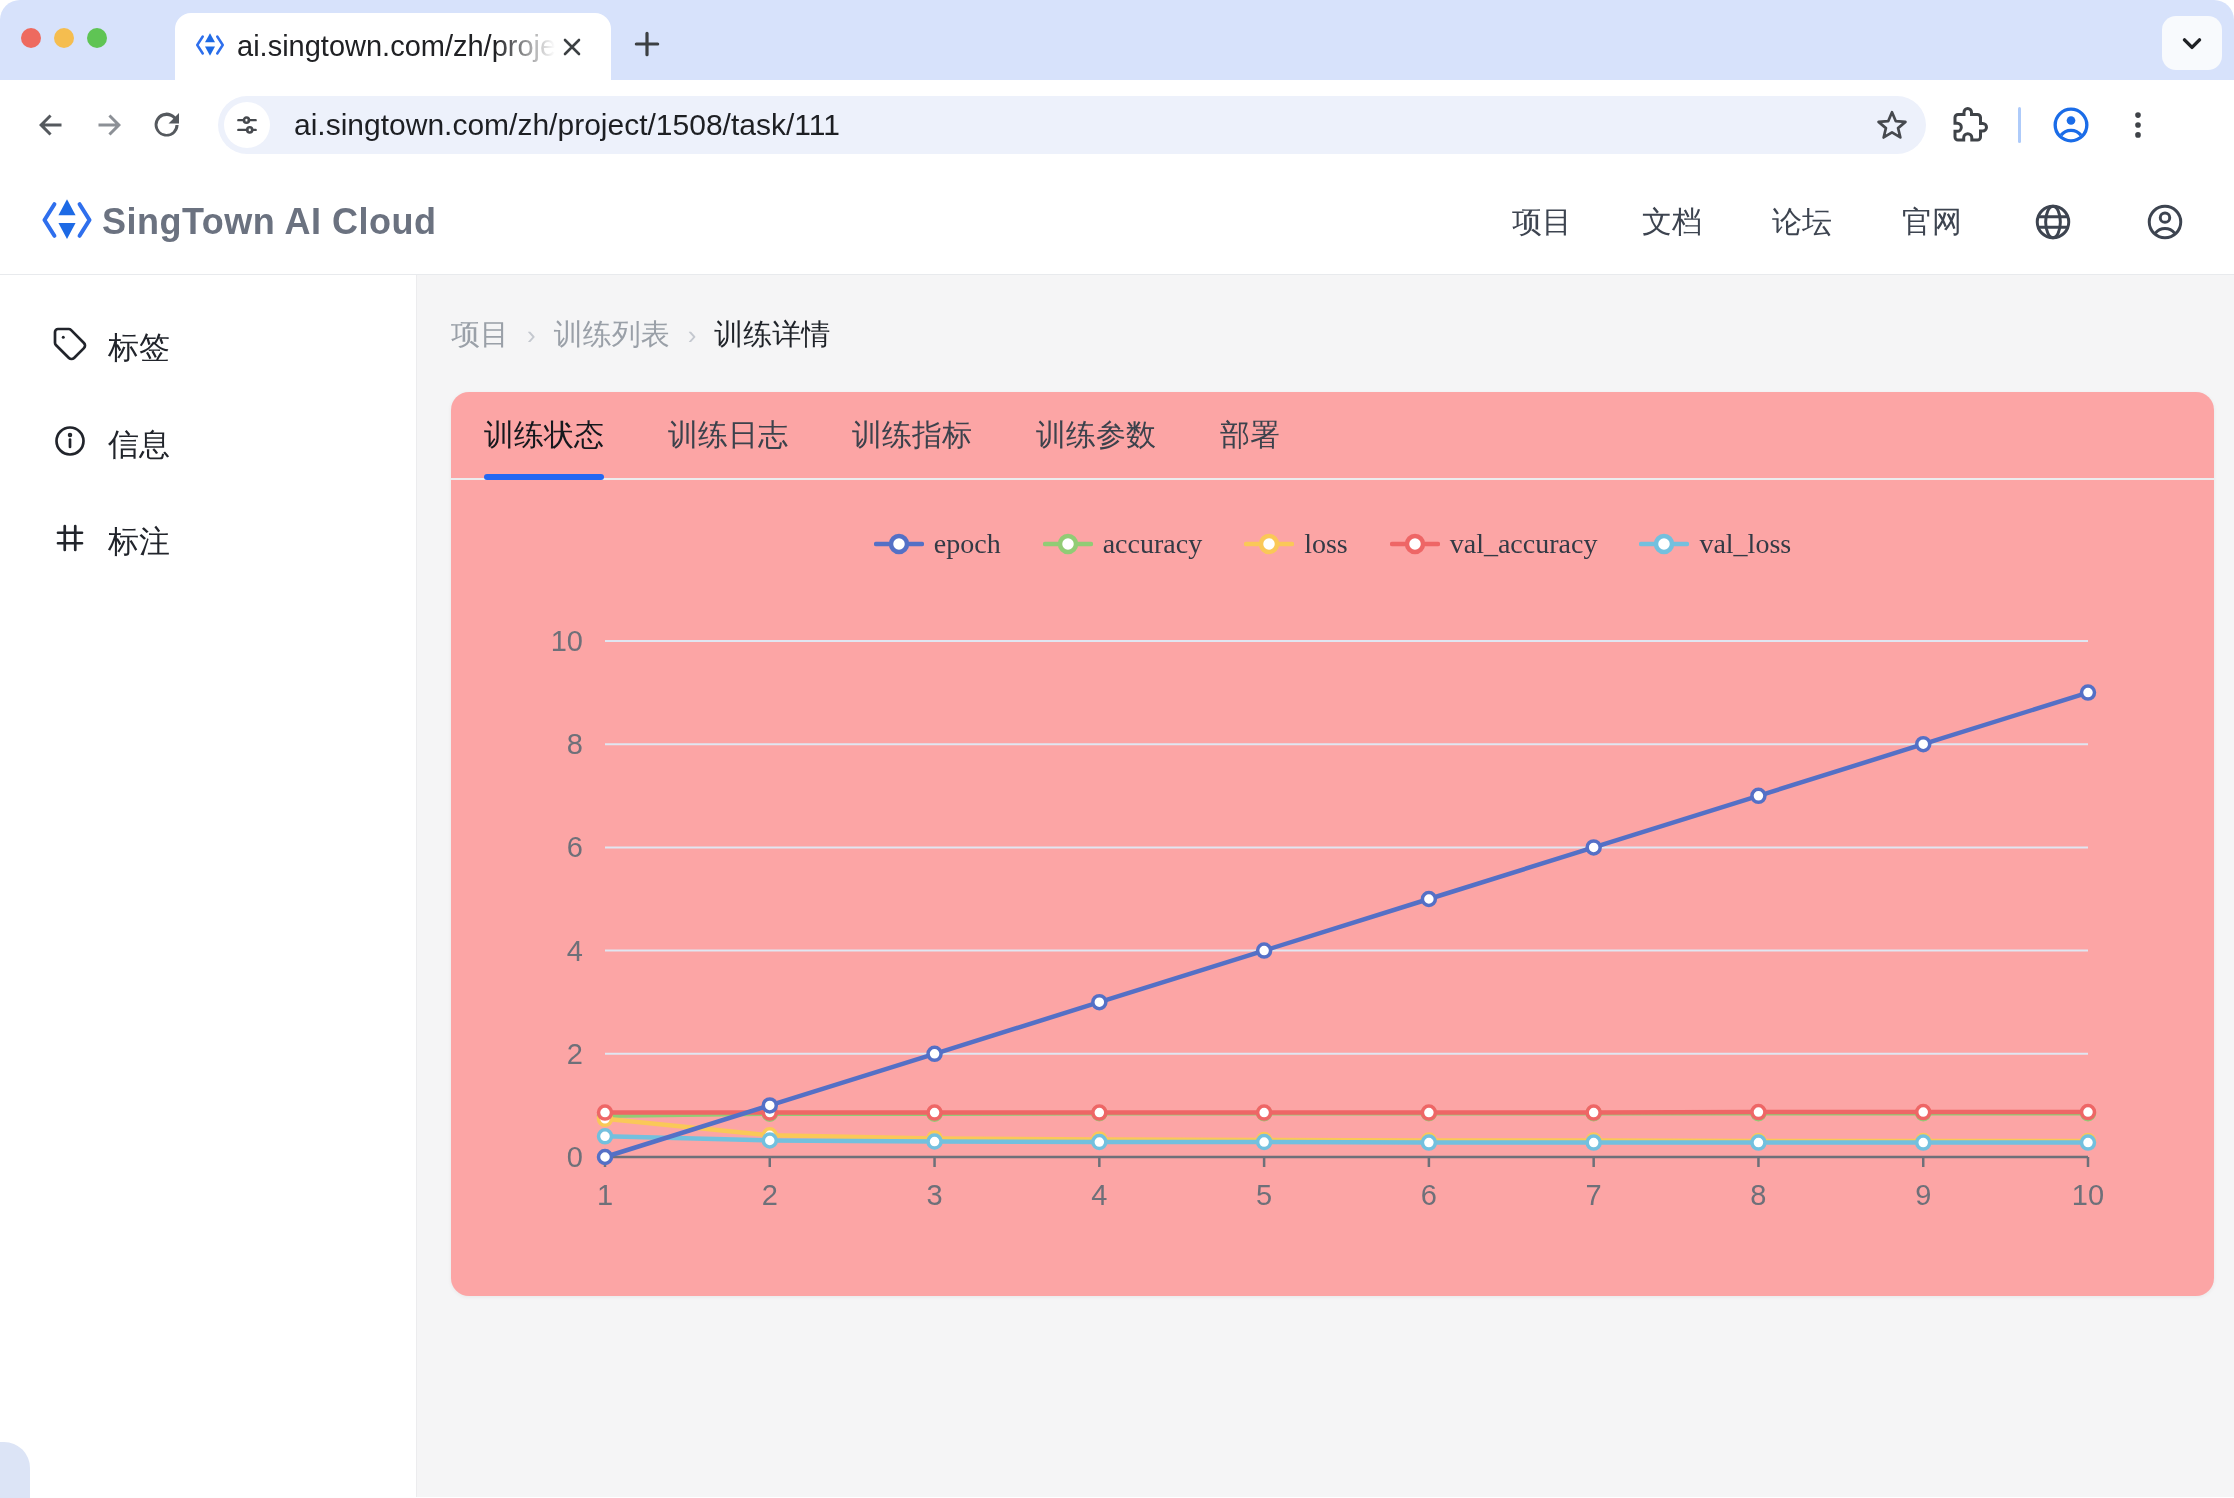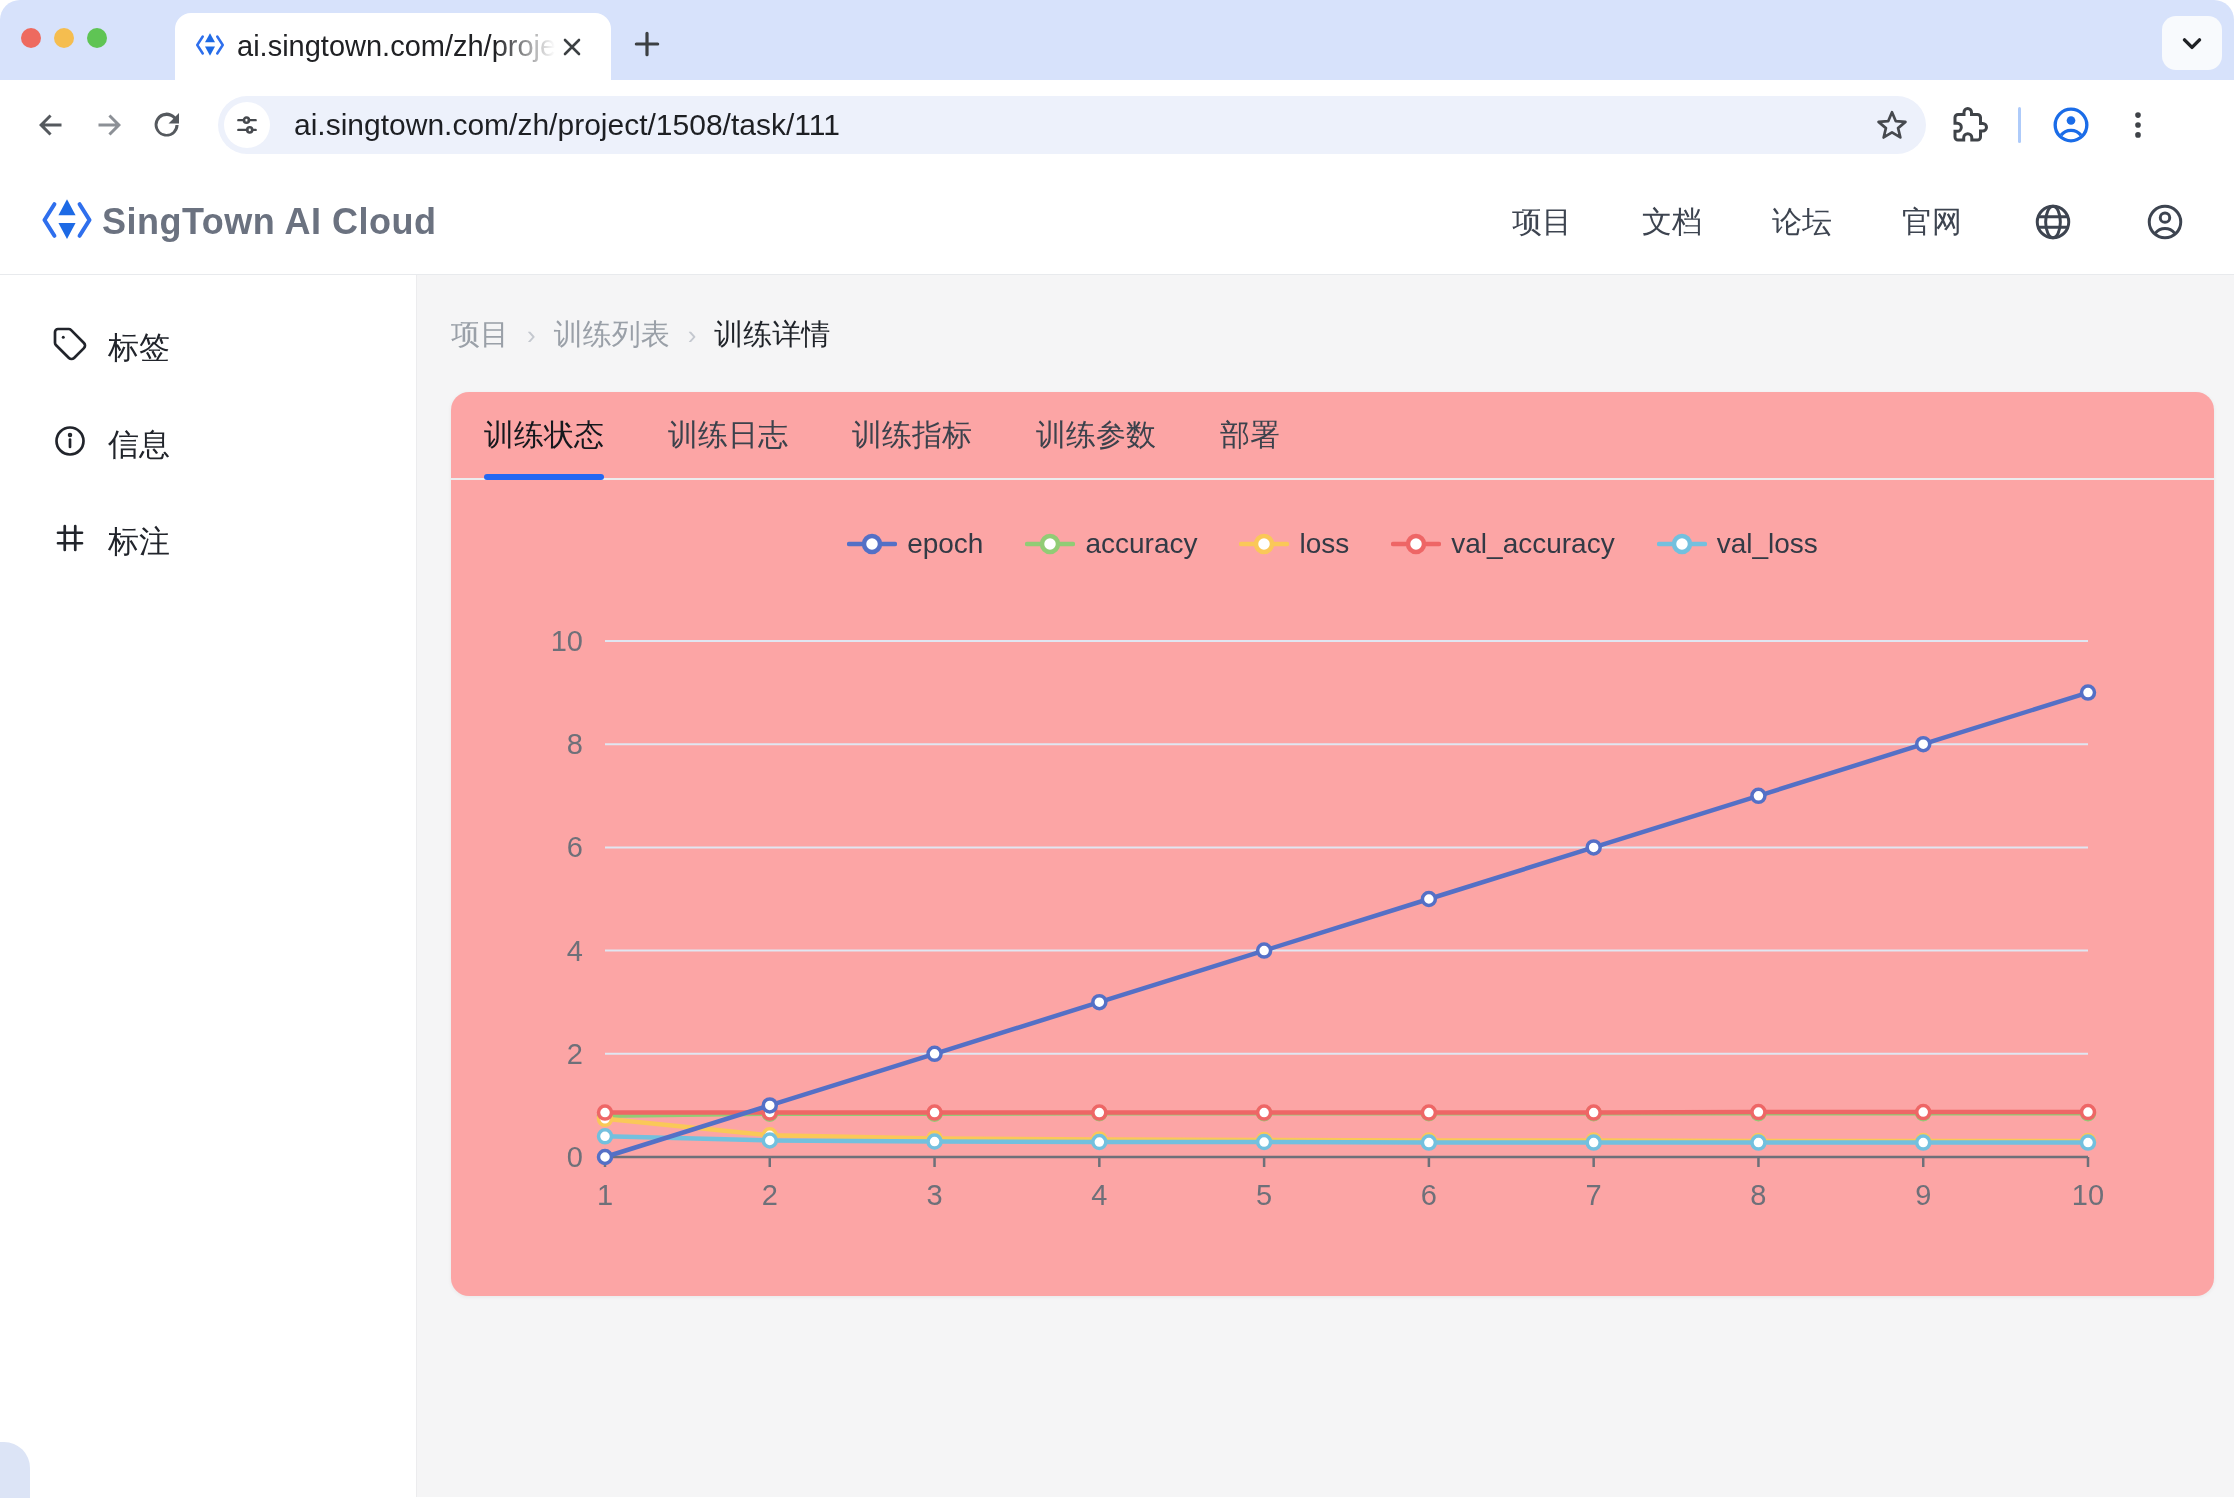--- a/index.html
+++ b/index.html
@@ -62,21 +62,21 @@
     box-shadow:0 1px 4px rgba(0,0,0,.06); padding-bottom:40px; }
   .cardtabs { display:flex; gap:64px; padding:0 33px; border-bottom:2px solid #ececee; height:88px;
     align-items:center; }
   .ctab { font-size:30px; color:#3c424c; height:100%; display:flex; align-items:center;
     position:relative; cursor:pointer; }
   .ctab.active { color:#15181d; font-weight:500; }
   .ctab.active::after { content:""; position:absolute; left:0; right:0; bottom:-2px; height:6px;
     background:#2468f2; border-radius:3px; }
 
   
-  .legend-row { display:flex; justify-content:center; align-items:center; gap:42px; margin-top:48px; }
+  .legend-row { display:flex; justify-content:center; align-items:center; gap:42px; margin-top:48px;font-family:Liberation Serif, serif; }
   .legend-item { display:flex; align-items:center; gap:10px; cursor:pointer; }
   .legend-label { font-size:28px; color:#333a45; }
   #chart-svg { display:block; margin-top:6px; }
   svg text.tick { font-family:"Liberation Sans", sans-serif; font-size:29px; fill:#6e7079; }
 
   .corner-deco { position:absolute; left:0; bottom:0; width:30px; height:56px; background:#dce4f6;
     border-top-right-radius:26px; }
 </style>
 </head>
 <body>

